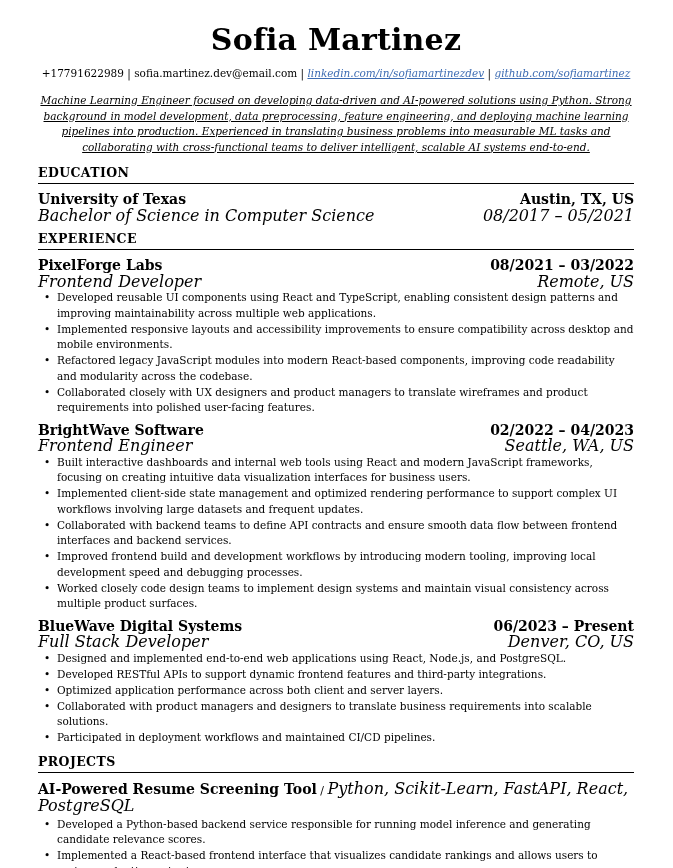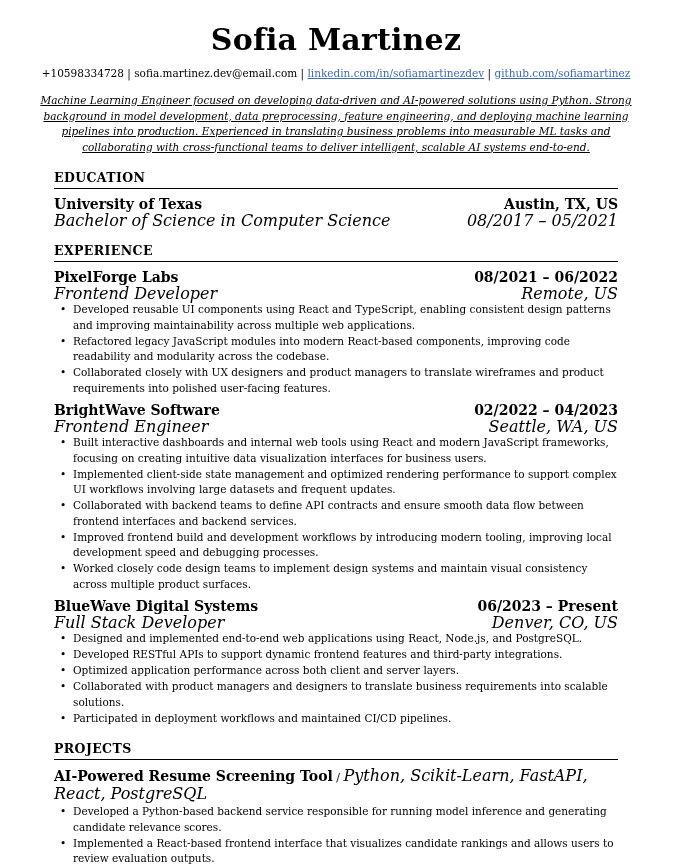--- a/index.html
+++ b/index.html
@@ -27,20 +27,21 @@
     text-align: center;
     font-size: 10.5px;
     line-height: 13px;
     margin-bottom: 13px;
     white-space: nowrap;
   }
   .contact a {
     color: #3d6cb3;
     text-decoration: underline;
     cursor: pointer;
+    font-style: italic;
   }
   .summary {
     margin: 0 0 11px 0;
     font-style: italic;
     font-size: 10.5px;
     line-height: 15.5px;
     text-align: center;
     text-decoration: underline;
   }
   .section-title {
@@ -83,33 +84,33 @@
   }
   ul.bullets li::before {
     content: "\2022";
     position: absolute;
     left: -13px;
     font-size: 10.5px;
   }
   .entry { margin-top: 7px; }
   .entry.first { margin-top: 0; }
   .project-header { font-size: 11px; line-height: 15.5px; }
-  .section { margin: 16px; }
+  .section { margin: 0; }
   .section-experience .section-title,
   .section-projects .section-title { margin-top: 9px; }
 </style>
 </head>
 <body>
 
 <div class="page">
 
   <h1 class="name">Sofia Martinez</h1>
 
   <div class="contact">
-    <span>+10598334728</span>
+    <span>+17791622989</span>
     <span>|</span>
     <span>sofia.martinez.dev@email.com</span>
     <span>|</span>
     <a>linkedin.com/in/sofiamartinezdev</a>
     <span>|</span>
     <a>github.com/sofiamartinez</a>
   </div>
 
   <p class="summary">Machine Learning Engineer focused on developing data-driven and AI-powered solutions using Python. Strong background in model development, data preprocessing, feature engineering, and deploying machine learning pipelines into production. Experienced in translating business problems into measurable ML tasks and collaborating with cross-functional teams to deliver intelligent, scalable AI systems end-to-end.</p>
 
@@ -126,28 +127,29 @@
     </div>
   </div>
 
   <div class="section section-experience">
     <div class="section-title">EXPERIENCE</div>
     <div class="rule"></div>
 
     <div class="entry first">
       <div class="row">
         <span class="bold">PixelForge Labs</span>
-        <span class="bold">08/2021 – 06/2022</span>
+        <span class="bold">08/2021 – 03/2022</span>
       </div>
       <div class="row">
         <span class="italic">Frontend Developer</span>
         <span class="italic">Remote, US</span>
       </div>
       <ul class="bullets">
         <li>Developed reusable UI components using React and TypeScript, enabling consistent design patterns and improving maintainability across multiple web applications.</li>
+        <li>Implemented responsive layouts and accessibility improvements to ensure compatibility across desktop and mobile environments.</li>
         <li>Refactored legacy JavaScript modules into modern React-based components, improving code readability and modularity across the codebase.</li>
         <li>Collaborated closely with UX designers and product managers to translate wireframes and product requirements into polished user-facing features.</li>
       </ul>
     </div>
 
     <div class="entry">
       <div class="row">
         <span class="bold">BrightWave Software</span>
         <span class="bold">02/2022 – 04/2023</span>
       </div>

